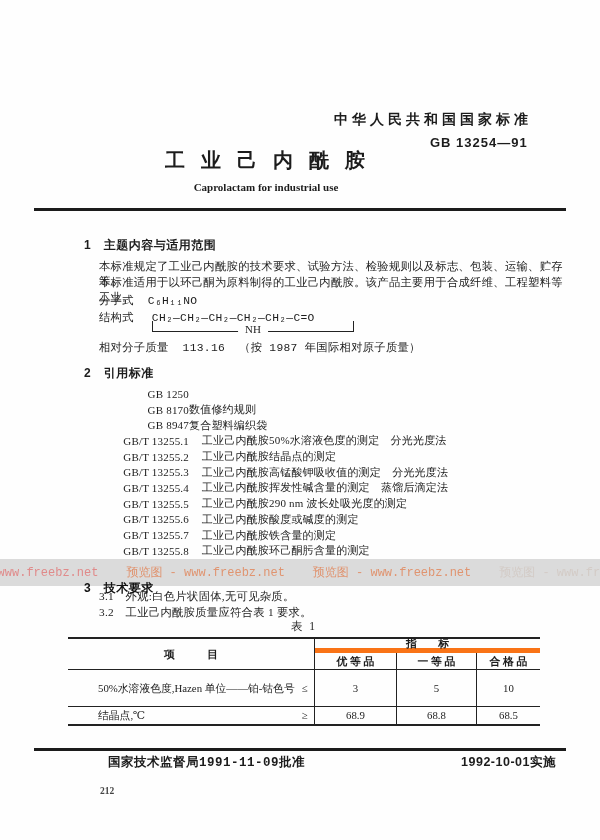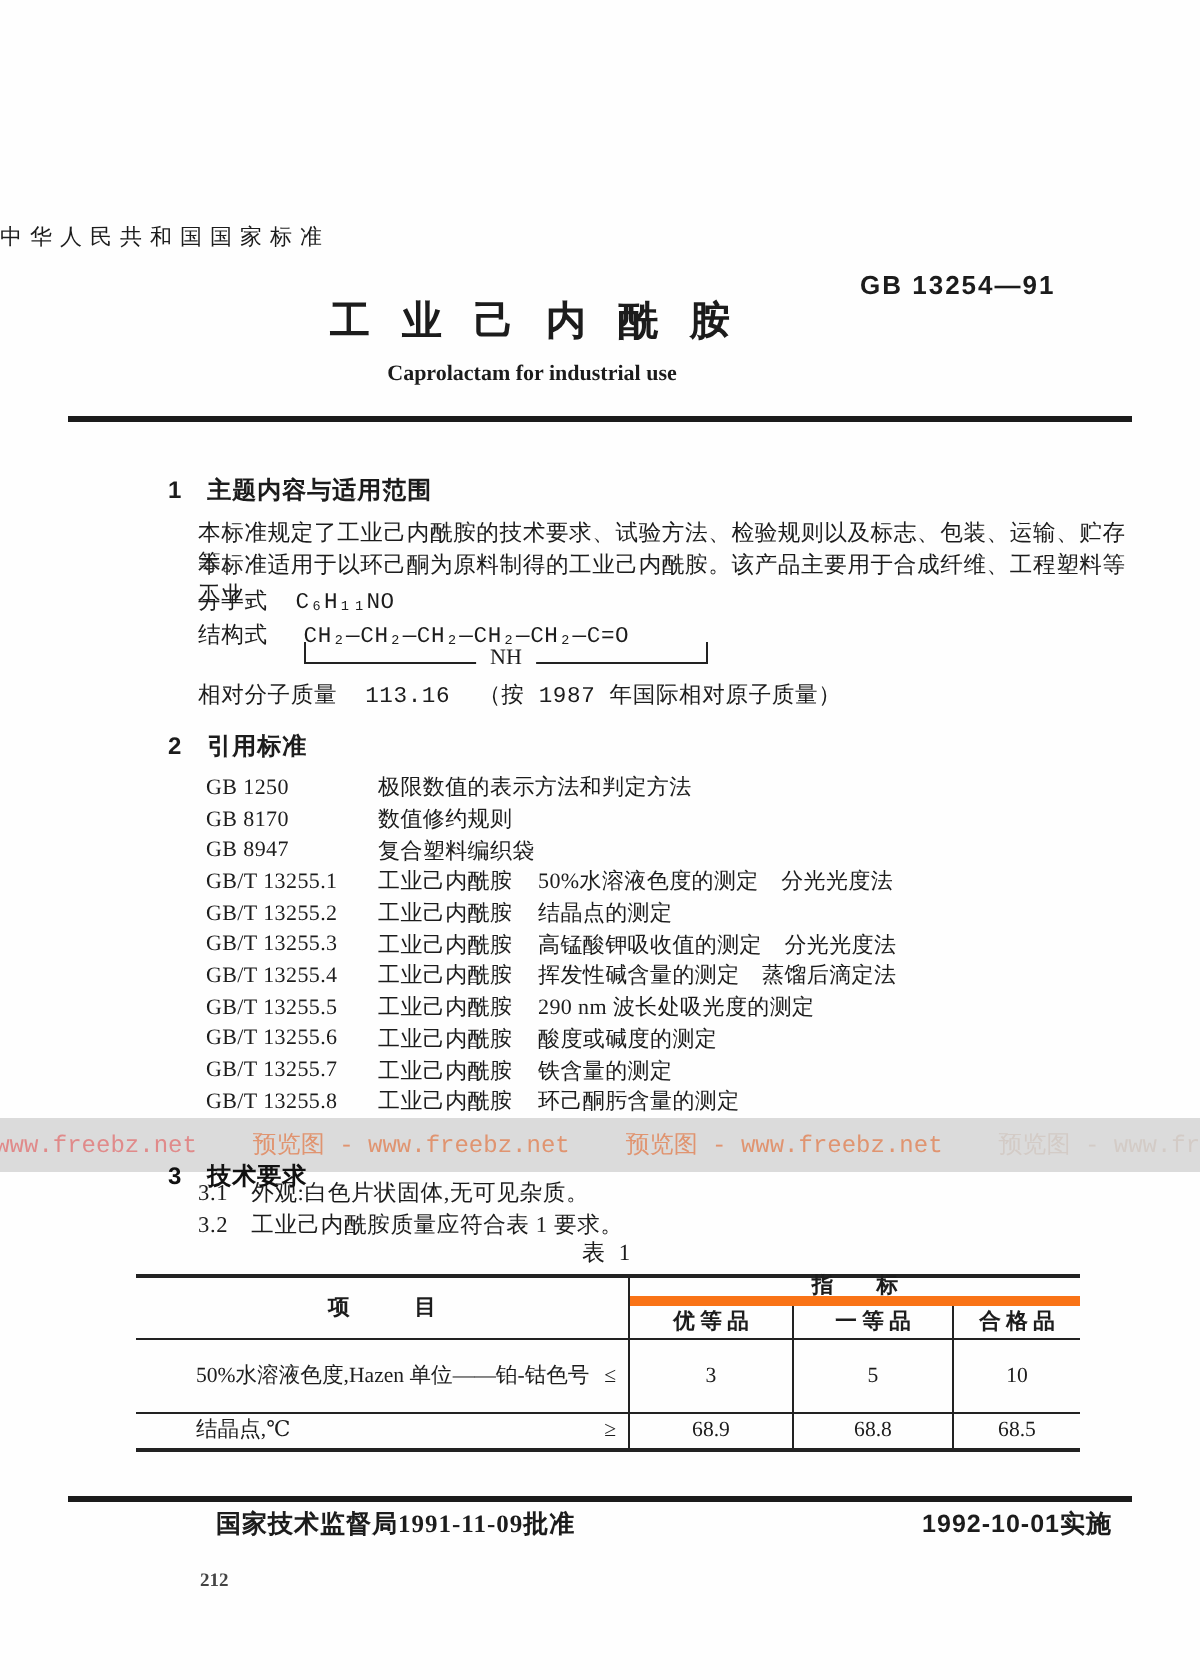--- a/index.html
+++ b/index.html
@@ -1,21 +1,21 @@
 <!DOCTYPE html>
 <html><head>
 <meta charset="utf-8">
 <style>
   html,body{margin:0;padding:0;background:#ffffff;}
   .page{position:relative;width:600px;height:840px;background:#fefefe;overflow:hidden;
         font-family:"Liberation Serif","DejaVu Serif",serif;color:#1c1c1c;}
 
-  .org-title{position:absolute;top:111px;left:0;width:532px;text-align:left;
+  .org-title{position:absolute;top:111px;left:0;width:532px;text-align:right;
              font-family:"Liberation Sans","DejaVu Sans",sans-serif;
-             font-weight:normal;font-size:11px;letter-spacing:4px;}
+             font-weight:bold;font-size:14px;letter-spacing:4px;}
   .std-code{position:absolute;top:135px;left:430px;
             font-family:"Liberation Sans","DejaVu Sans",sans-serif;
             font-weight:bold;font-size:13px;letter-spacing:1px;}
   .doc-title{position:absolute;top:147px;left:0;width:546px;text-align:center;
              font-weight:bold;font-size:20px;letter-spacing:16px;}
   .doc-title-en{position:absolute;top:181px;left:0;width:532px;text-align:center;
                 font-weight:bold;font-size:11px;}
   .rule{position:absolute;left:34px;width:532px;height:3px;background:#1c1c1c;}
   .rule-top{top:208px;}
   .rule-bottom{top:748px;}
@@ -32,21 +32,21 @@
   .molar-line{top:340px;}
   .gap14{margin-left:14px;}  .gap18{margin-left:18px;}
 
   .bracket{position:absolute;left:152px;top:321px;width:200px;height:10px;
            border-left:1.2px solid #222;border-right:1.2px solid #222;
            border-bottom:1.2px solid #222;}
   .nh{position:absolute;left:50%;top:2px;transform:translateX(-50%);
       background:#fefefe;padding:0 7px;font-size:11px;}
 
   .refs{position:absolute;top:386px;left:103px;width:470px;font-size:11px;}
-  .ref-row{display:flex;height:15.7px;align-items:center;letter-spacing:0.2px;}
+  .ref-row{display:flex;height:15.7px;align-items:center;letter-spacing:0.2px;text-align:right;}
   .ref-code{display:inline-block;width:86px;flex:none;}
   .ref-name:not(:empty){display:inline-block;width:80px;flex:none;}
   .ref-desc{white-space:nowrap;}
 
   .wm-band{position:absolute;top:559px;left:0;width:600px;height:27px;background:#dbdbdb;
            display:flex;align-items:center;gap:28px;overflow:hidden;z-index:1;}
   .wm-item{white-space:nowrap;font-family:"Liberation Mono","DejaVu Sans Mono",monospace;
            font-size:12px;flex:none;}
   .wm-item:first-child{margin-left:-60px;}
 
@@ -67,21 +67,21 @@
   .g0{grid-column:2;border-right:1px solid #222;}
   .g1{grid-column:3;border-right:1px solid #222;}
   .g2{grid-column:4;}
   .c-ritem{grid-column:1;justify-content:space-between;padding:0 6px 0 30px;
            border-right:1px solid #222;}
   .r1{grid-row:3;border-bottom:1px solid #222;}
   .r2{grid-row:4;}
   .vline{border-right:1px solid #222;}
 
   .approval{position:absolute;top:754px;left:70px;
-            font-family:Liberation Serif, serif;
+            font-family:Liberation Mono, monospace;
             font-weight:bold;font-size:12.5px;letter-spacing:0.5px;padding-left:38px;}
   .implementation{position:absolute;top:754px;right:44px;
                   font-family:"Liberation Sans","DejaVu Sans",sans-serif;
                   font-weight:bold;font-size:12.5px;letter-spacing:0.5px;}
   .page-num{position:absolute;top:786px;left:100px;font-size:9.5px;color:#444;font-weight:bold;}
 </style>
 </head>
 <body>
 
 <div class="page">
@@ -110,21 +110,20 @@
   <div class="para molar-line">
     <span>相对分子质量</span><span class="gap14">113.16</span><span class="gap14">（按 1987 年国际相对原子质量）</span>
   </div>
 
   <div class="h-sec h2">2　引用标准</div>
 
   <div class="refs">
     <div class="ref-row">
         <span class="ref-code">GB 1250</span>
         <span class="ref-name"></span>
-        <span class="ref-desc">极限数值的表示方法和判定方法</span>
       </div>
     <div class="ref-row">
         <span class="ref-code">GB 8170</span>
         <span class="ref-name"></span>
         <span class="ref-desc">数值修约规则</span>
       </div>
     <div class="ref-row">
         <span class="ref-code">GB 8947</span>
         <span class="ref-name"></span>
         <span class="ref-desc">复合塑料编织袋</span>

